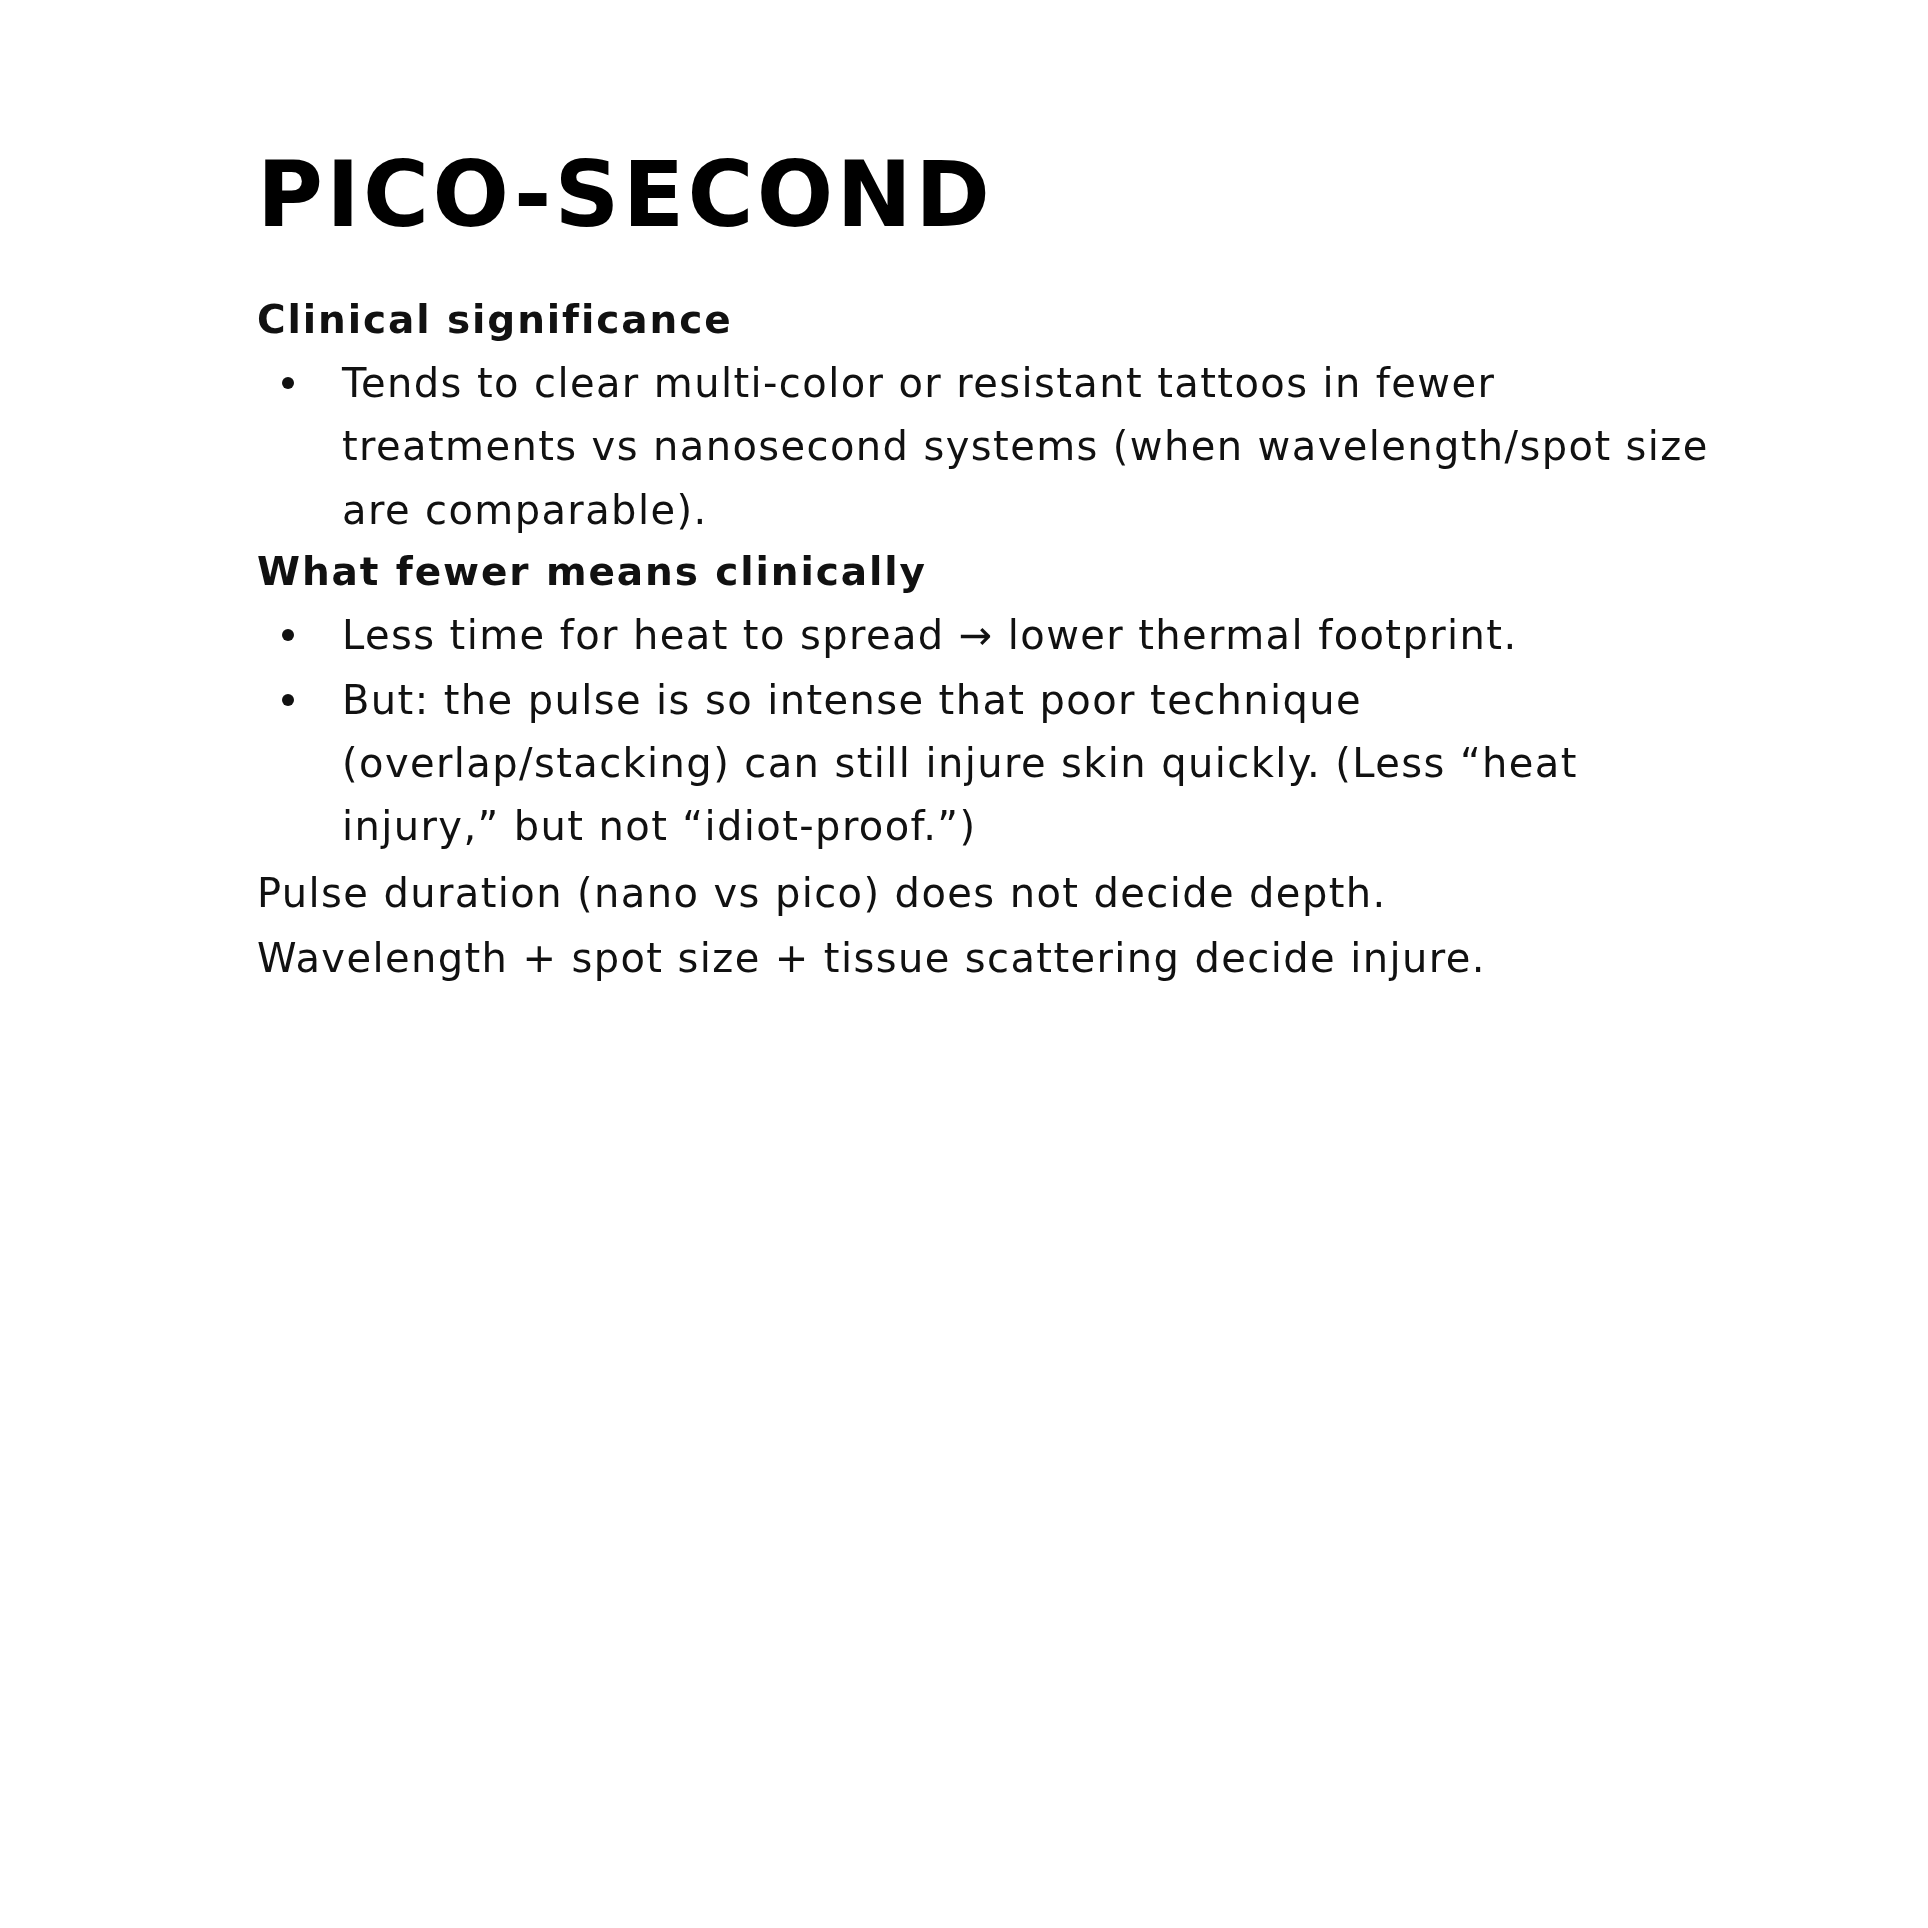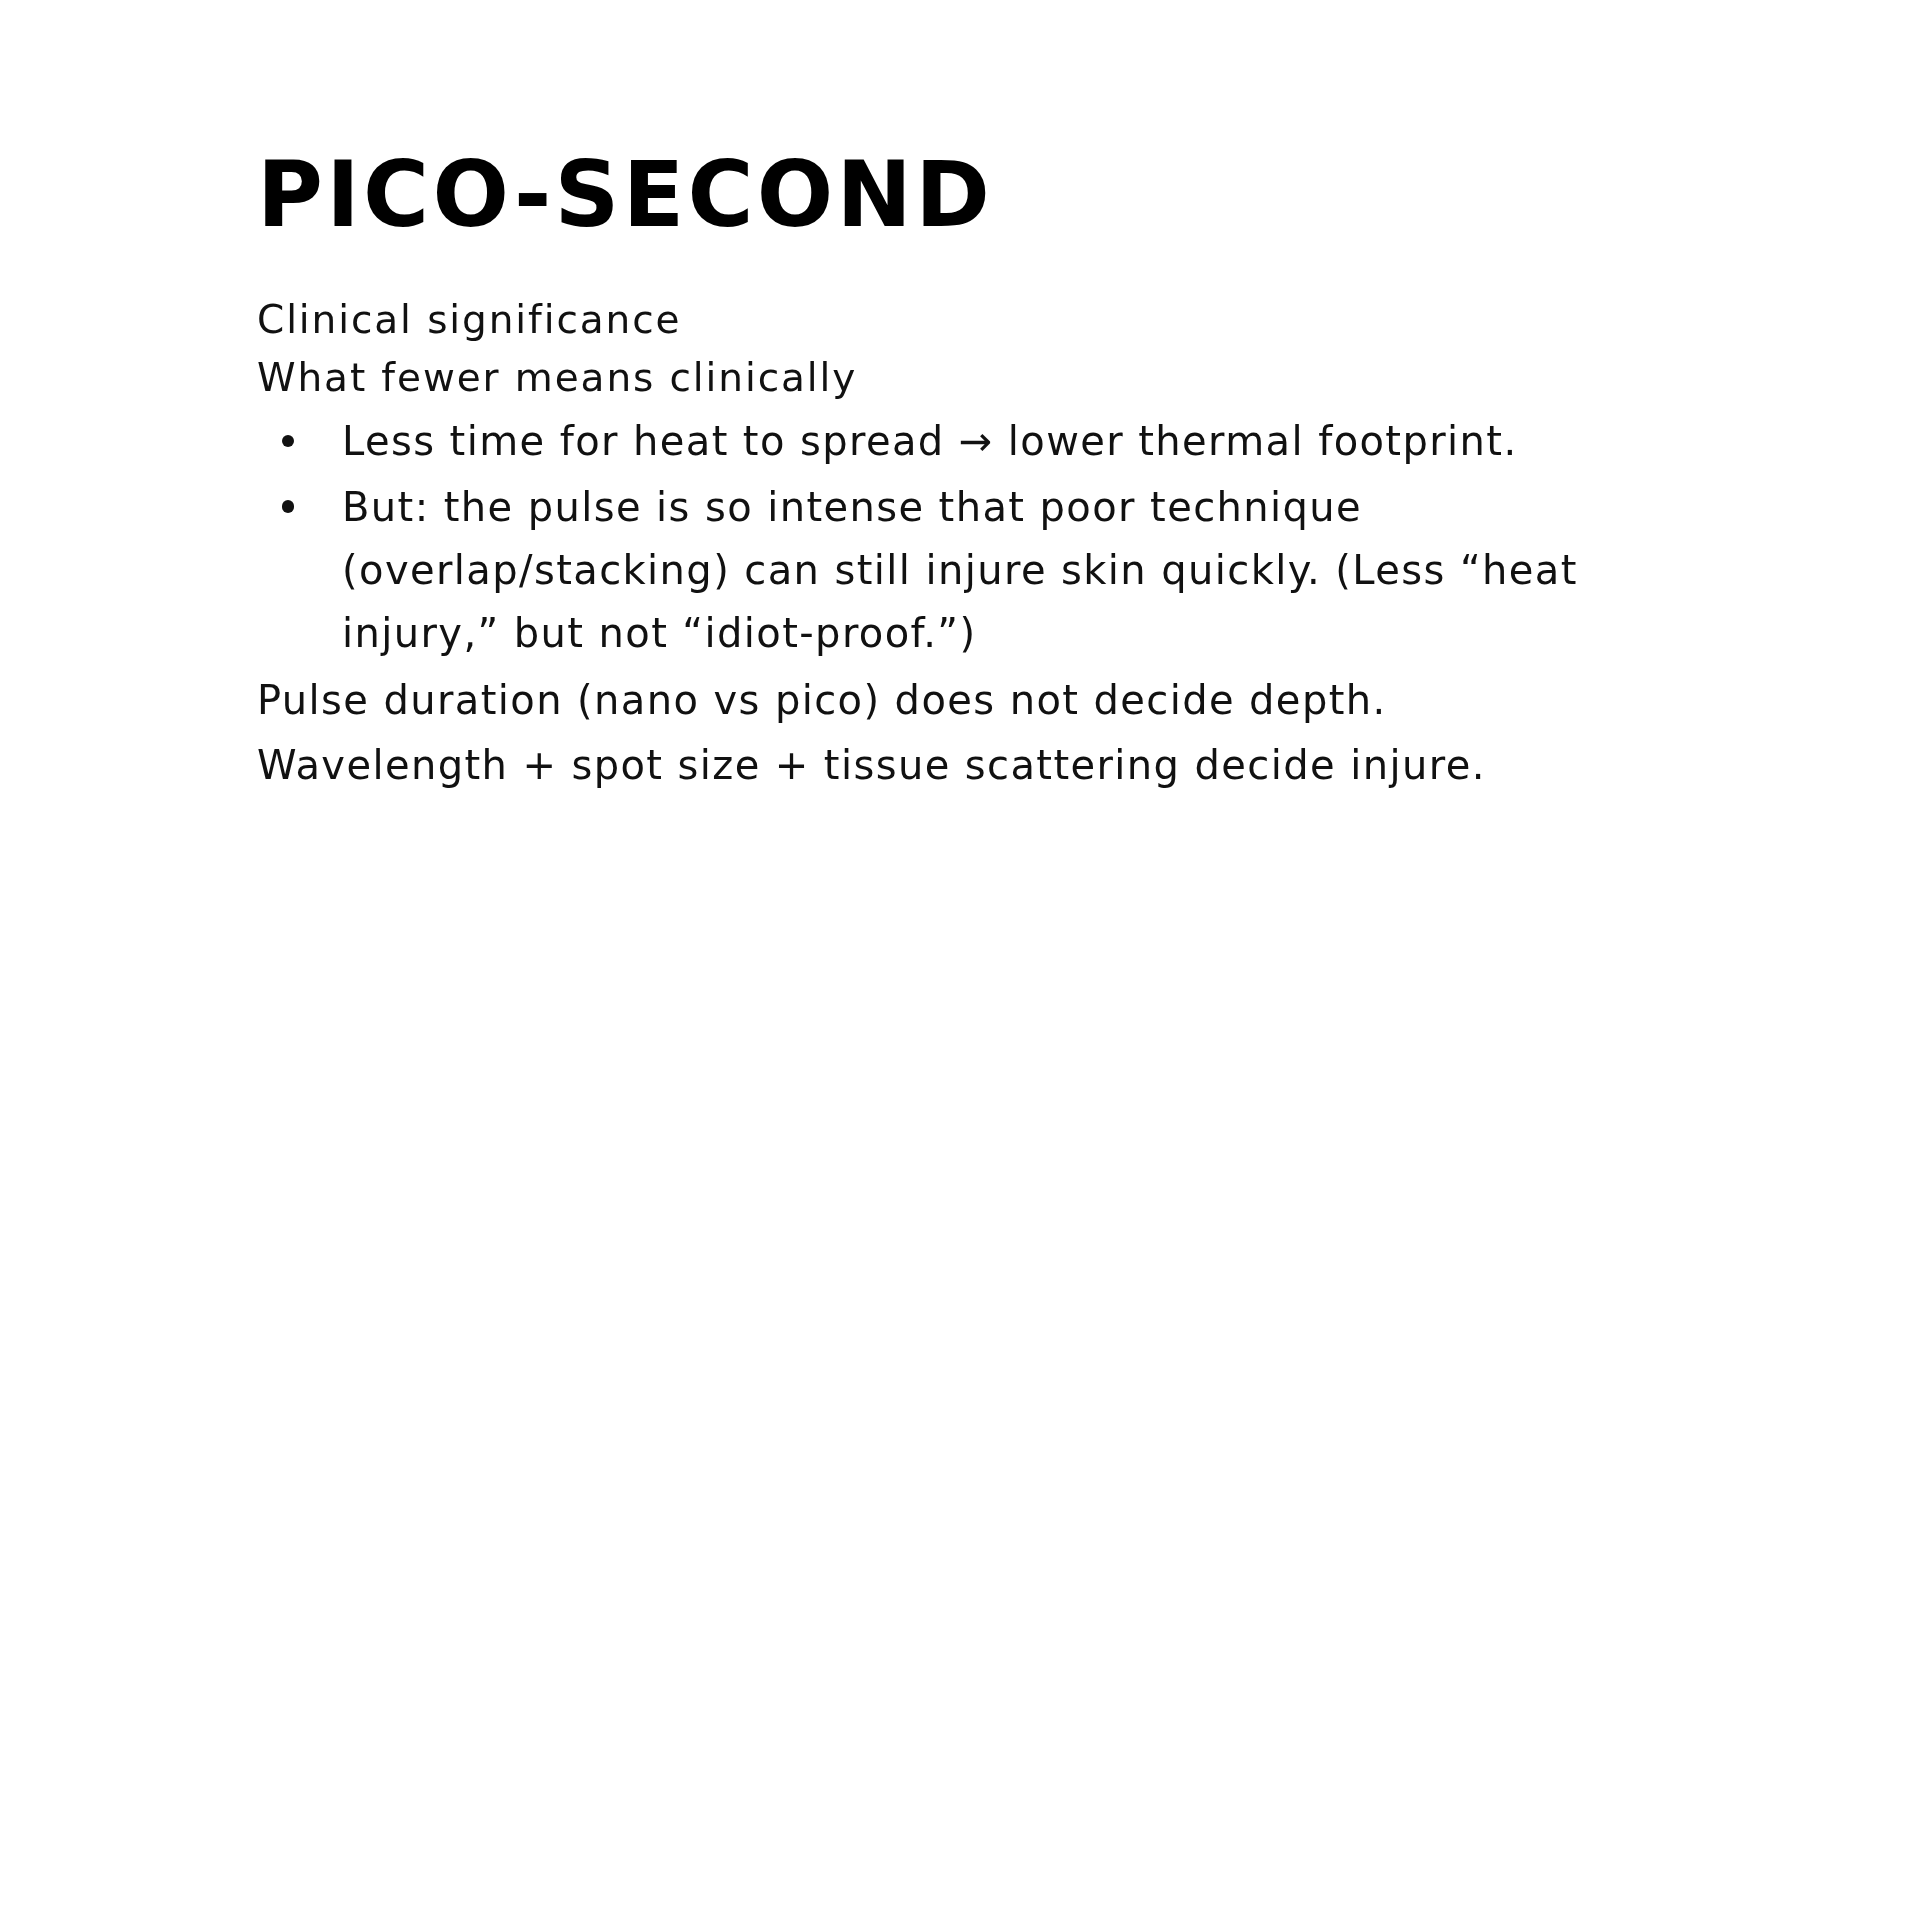--- a/index.html
+++ b/index.html
@@ -39,21 +39,21 @@
 
   .content {
     position: absolute;
     left: 257px;
     top: 266px;
     width: 1455px;
   }
 
   .section-heading {
     font-size: 39px;
-    font-weight: 400;
+    font-weight: 700;
     letter-spacing: 1.9px;
     line-height: 1.35;
     color: #111111;
     margin: 0 0 5.6px 0;
   }
 
   .heading-numbered {
     font-size: 39px;
     font-weight: 700;
     letter-spacing: 1.5px;
@@ -103,20 +103,24 @@
 
 <div class="page">
 
   <h1 class="doc-title">PICO-SECOND</h1>
 
   <div class="content">
 
     <h2 class="section-heading">Clinical significance</h2>
 
     <ul class="bullets">
+      <li>
+        <span class="bullet-dot"></span>
+        <span>Tends to clear multi-color or resistant tattoos in fewer treatments vs nanosecond systems (when wavelength/spot size are comparable).</span>
+      </li>
     </ul>
 
     <h2 class="section-heading">What fewer means clinically</h2>
 
     <ul class="bullets">
       <li>
         <span class="bullet-dot"></span>
         <span>Less time for heat to spread → lower thermal footprint.</span>
       </li>
       <li>

